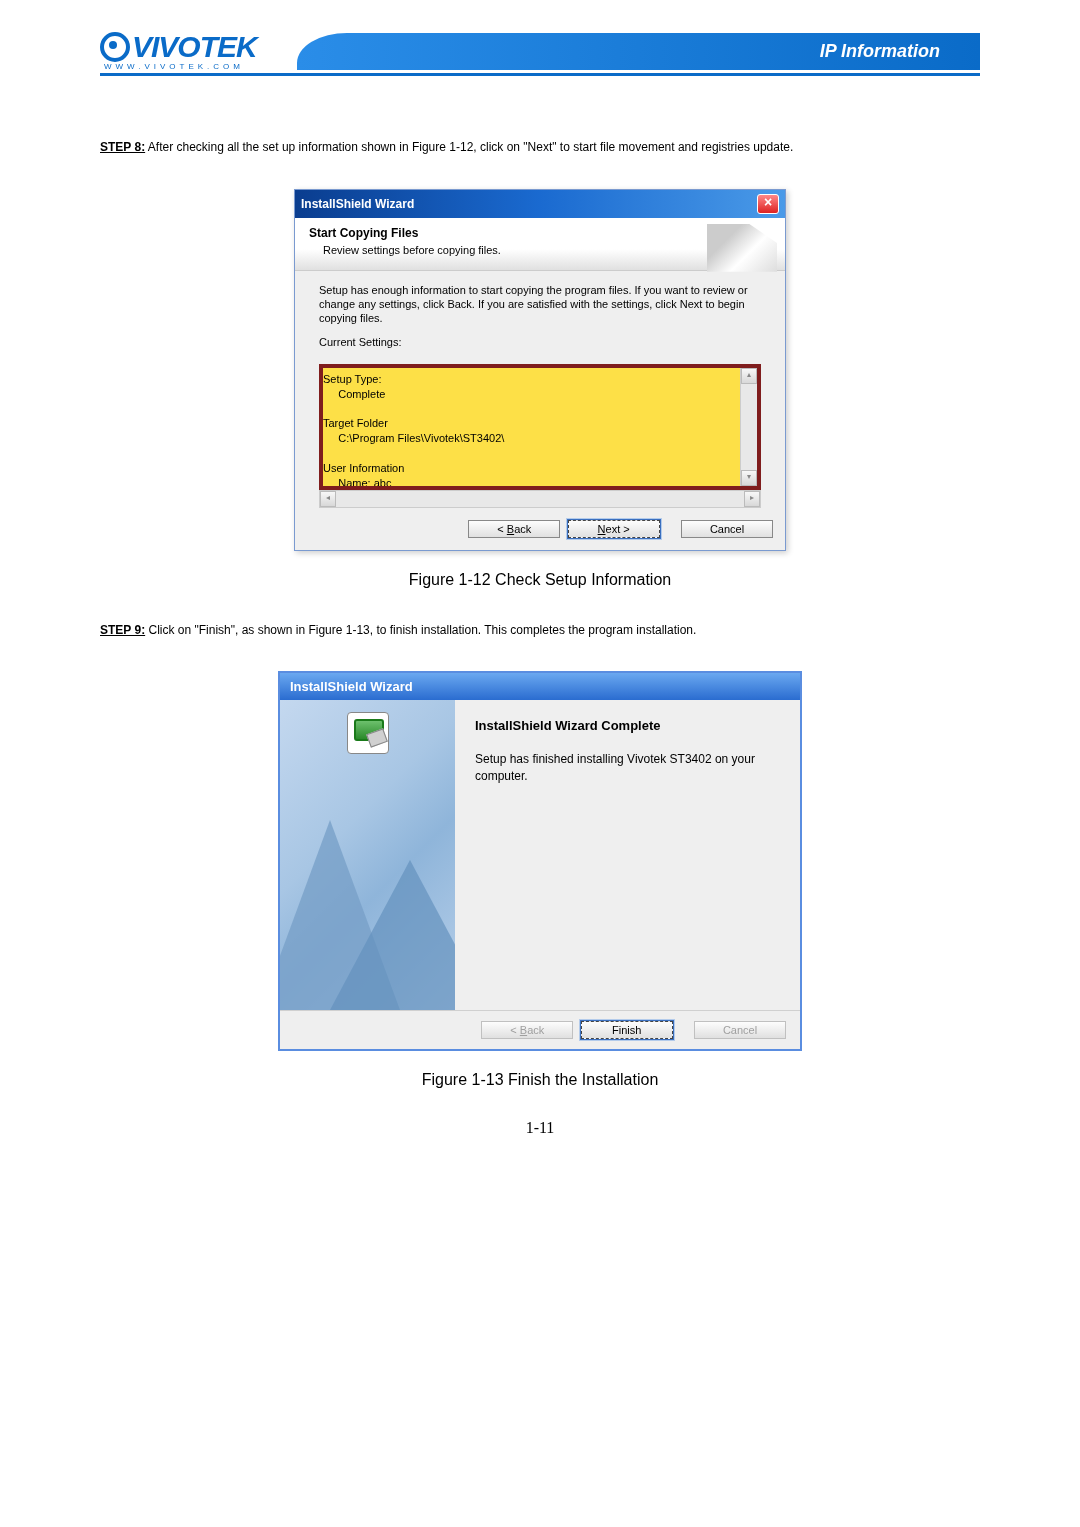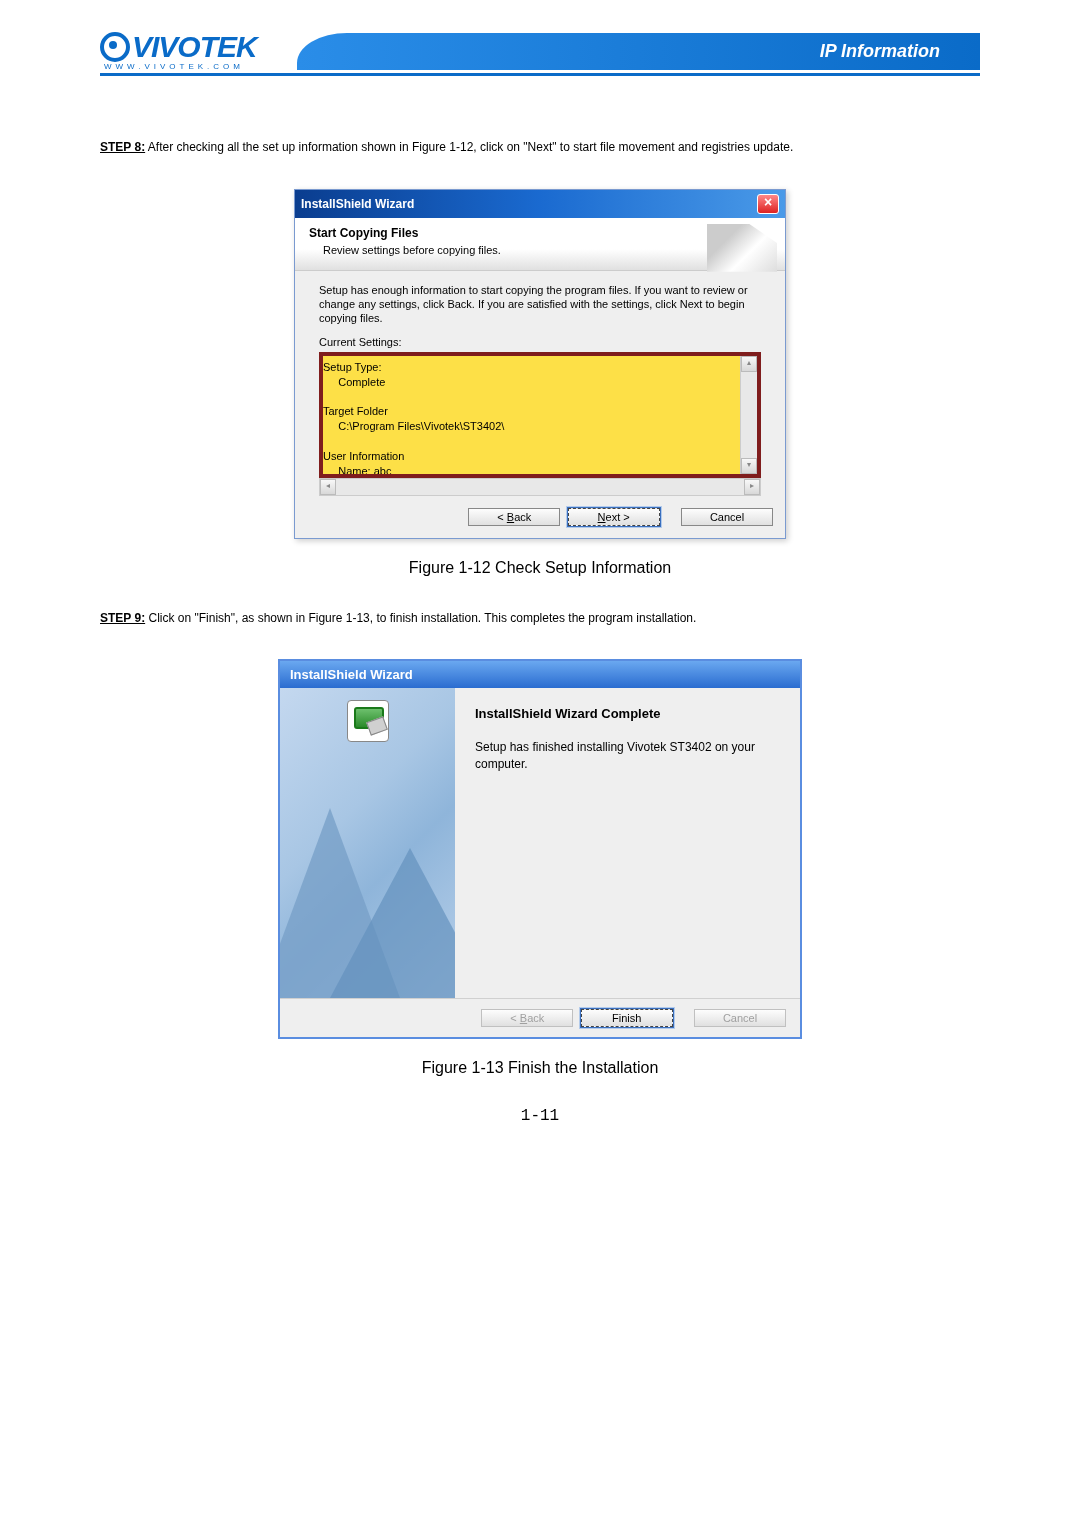--- a/index.html
+++ b/index.html
@@ -147,21 +147,21 @@
   .d1-body {
     padding: 12px 24px 4px 24px;
     font-size: 11px;
     background: #efefef;
   }
   .d1-instr {
     margin-bottom: 10px;
     line-height: 1.3;
   }
   .d1-label {
-    margin-bottom: 4px;
+    margin-bottom: 16px;
   }
   .d1-textbox {
     background: #fde047;
     border: 4px solid #7f1d1d;
     height: 110px;
     padding: 4px 0;
     font-size: 11px;
     overflow: hidden;
     position: relative;
     white-space: pre;
@@ -334,21 +334,21 @@
     line-height: 1.35;
   }
   .d2-btnrow {
     border-top: 1px solid #d0d0d0;
     text-align: right;
     padding: 10px 14px;
     background: #efefef;
   }
   .pagenum {
     text-align: center;
-    font-family: Liberation Mono, monospace;
+    font-family: Liberation Serif, serif;
     font-size: 16px;
     margin-top: 9px;
   }
   u.acc { text-decoration: underline; }
 </style>
 </head>
 <body>
 
 <div class="page">
 

